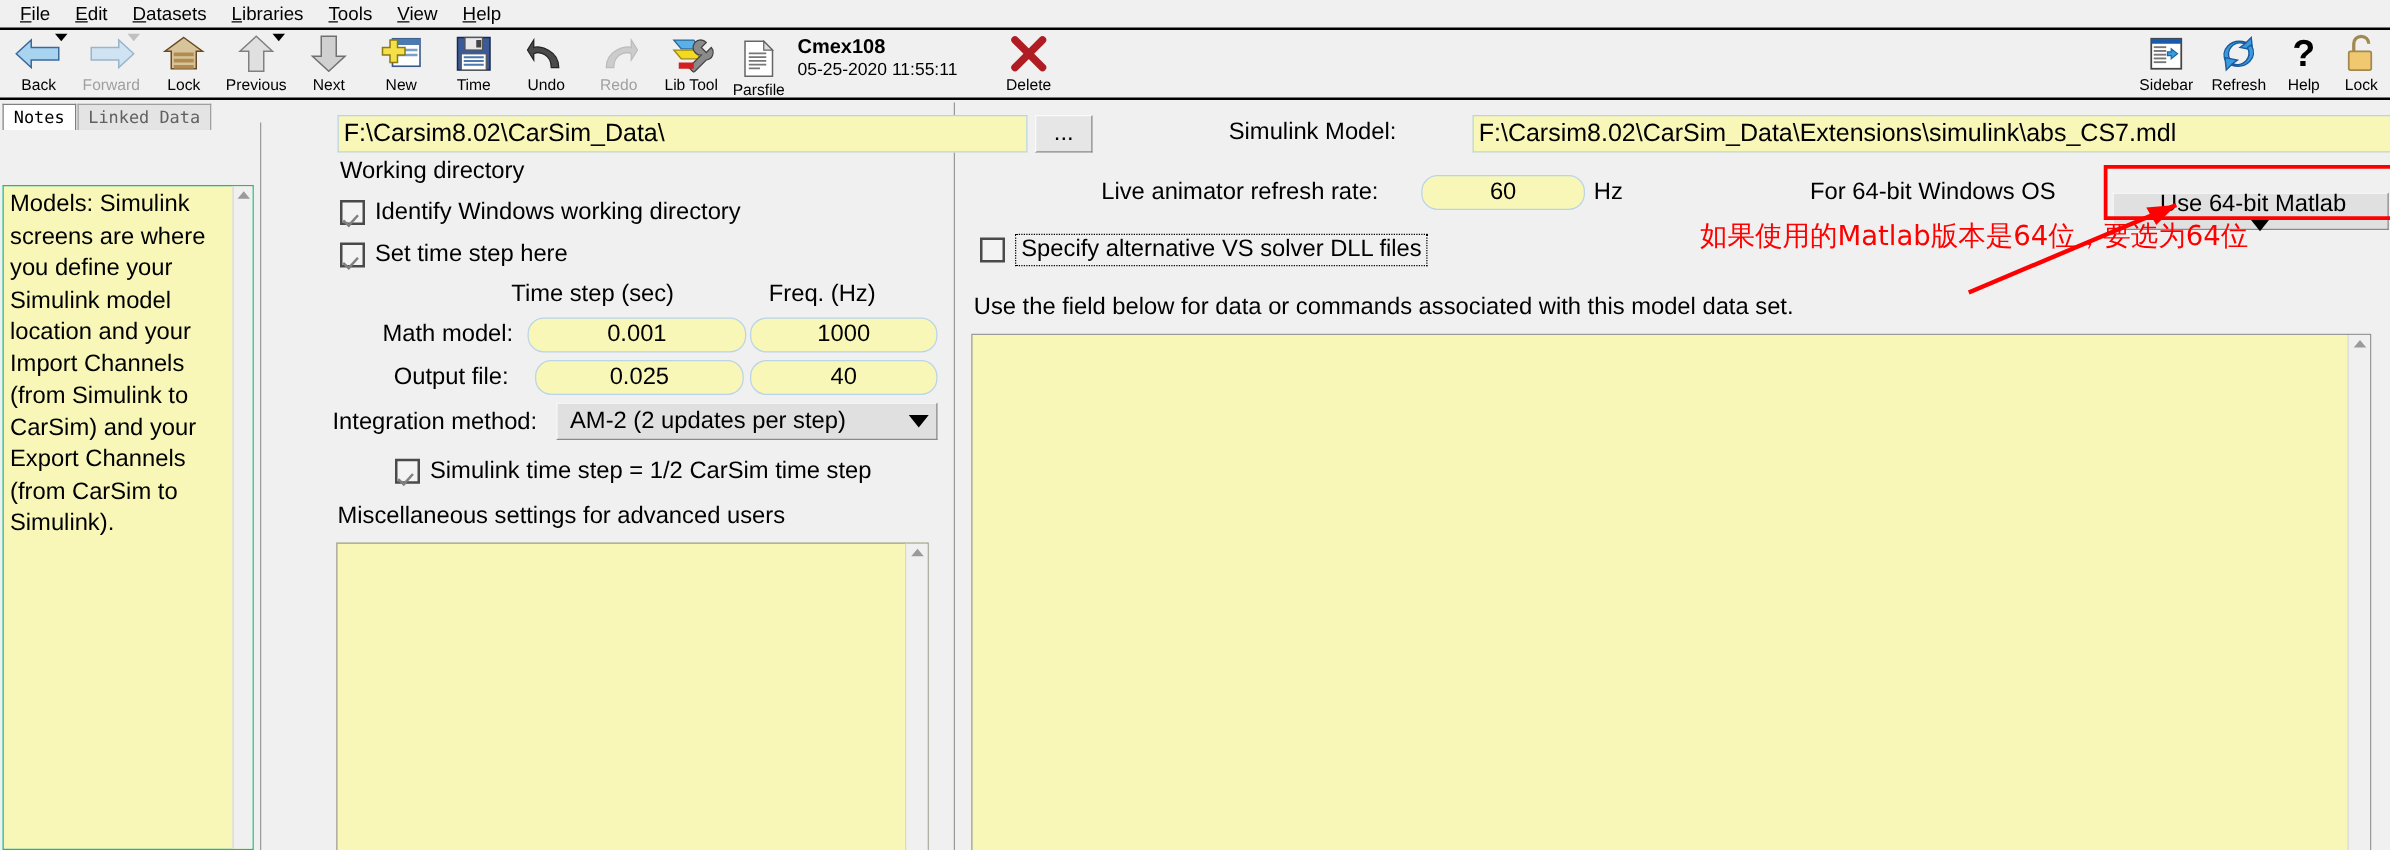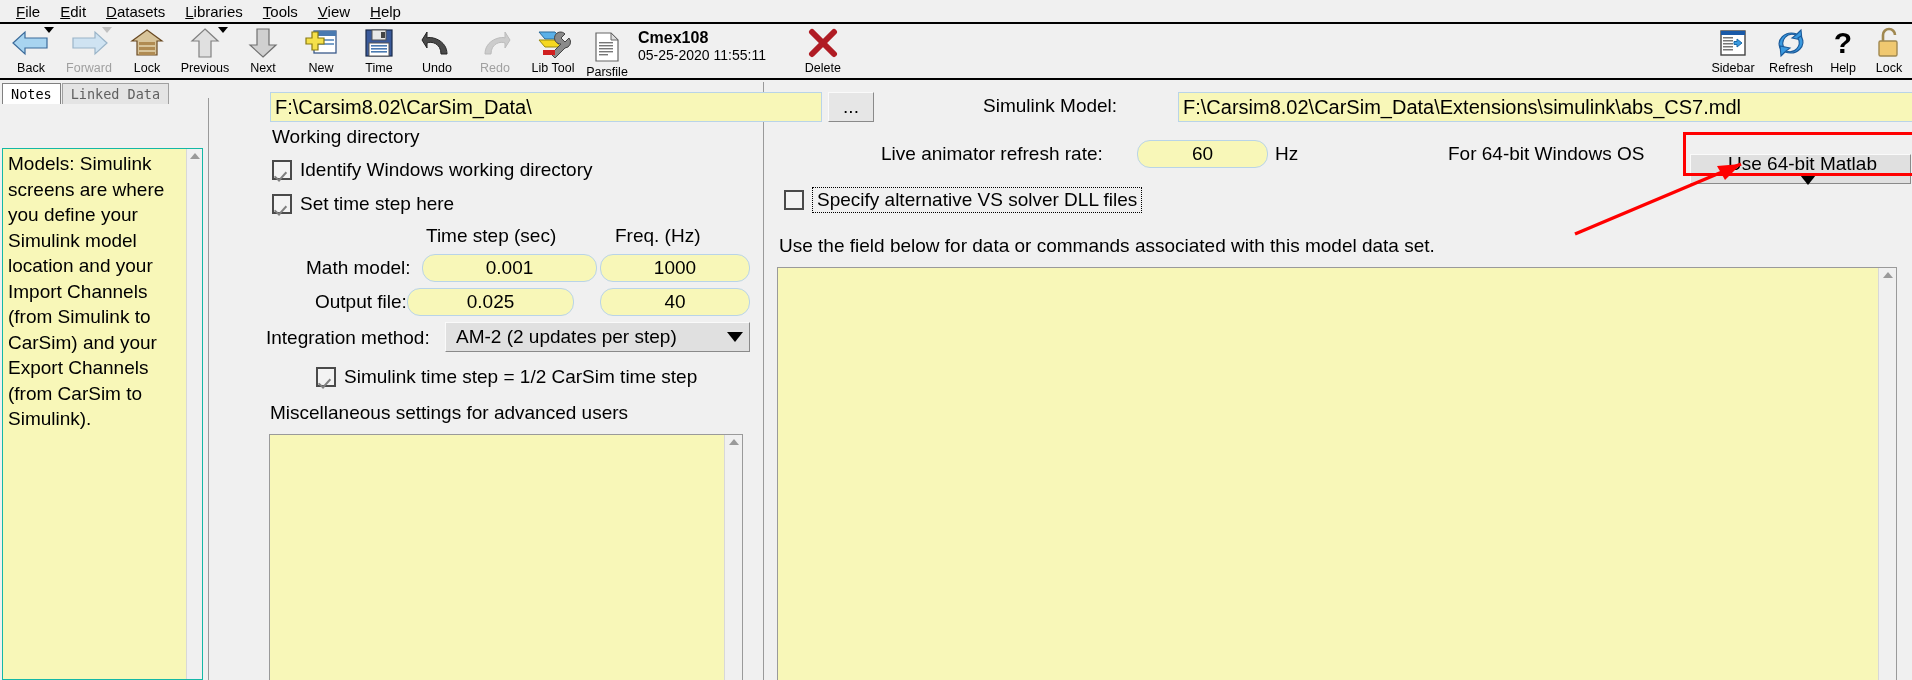--- a/index.html
+++ b/index.html
@@ -476,29 +476,29 @@
     <div class="cbrow" style="position:absolute; left:57px; top:77px;">
       <span class="cb checked"></span>
       <span class="lbl">Identify Windows working directory</span>
     </div>
 
     <div class="cbrow" style="position:absolute; left:57px; top:111px;">
       <span class="cb checked"></span>
       <span class="lbl">Set time step here</span>
     </div>
 
-    <div class="lbl" style="position:absolute; left:211px; top:143px;">Time step (sec)</div>
+    <div class="lbl" style="position:absolute; left:194px; top:143px;">Time step (sec)</div>
     <div class="lbl" style="position:absolute; left:400px; top:143px;">Freq. (Hz)</div>
 
     <div class="lbl" style="position:absolute; left:91px; top:175px;">Math model:</div>
     <div class="fld center" style="position:absolute; left:207px; top:172px; width:175px;">0.001</div>
     <div class="fld center" style="position:absolute; left:385px; top:172px; width:150px;">1000</div>
 
     <div class="lbl" style="position:absolute; left:100px; top:209px;">Output file:</div>
-    <div class="fld center" style="position:absolute; left:192px; top:206px; width:167px;">0.025</div>
+    <div class="fld center" style="position:absolute; left:213px; top:206px; width:167px;">0.025</div>
     <div class="fld center" style="position:absolute; left:385px; top:206px; width:150px;">40</div>
 
     <div class="lbl" style="position:absolute; left:51px; top:245px;">Integration method:</div>
     <div class="combo" style="position:absolute; left:230px; top:240px; width:305px;">
       <span>AM-2 (2 updates per step)</span>
       <span class="combo-caret"></span>
     </div>
 
     <div class="cbrow" style="position:absolute; left:101px; top:284px;">
       <span class="cb checked"></span>
@@ -543,13 +543,14 @@
     </div>
   </div>
 
   <div id="redbox" style="left:1683px; top:50px; width:232px; height:44px;"></div>
 
   <svg id="red-arrow" width="200" height="90" style="left:1545px; top:72px;" viewBox="0 0 200 90">
     <line x1="196" y1="10" x2="30" y2="80" stroke="#ff0000" stroke-width="3.5"></line>
     <polygon points="196,10 172,12 180,26" fill="#ff0000"></polygon>
   </svg>
 
+  <div id="cn-note" style="left:1360px; top:92px;">如果使用的Matlab版本是64位，要选为64位</div>
 </div>
 
 </body></html>

